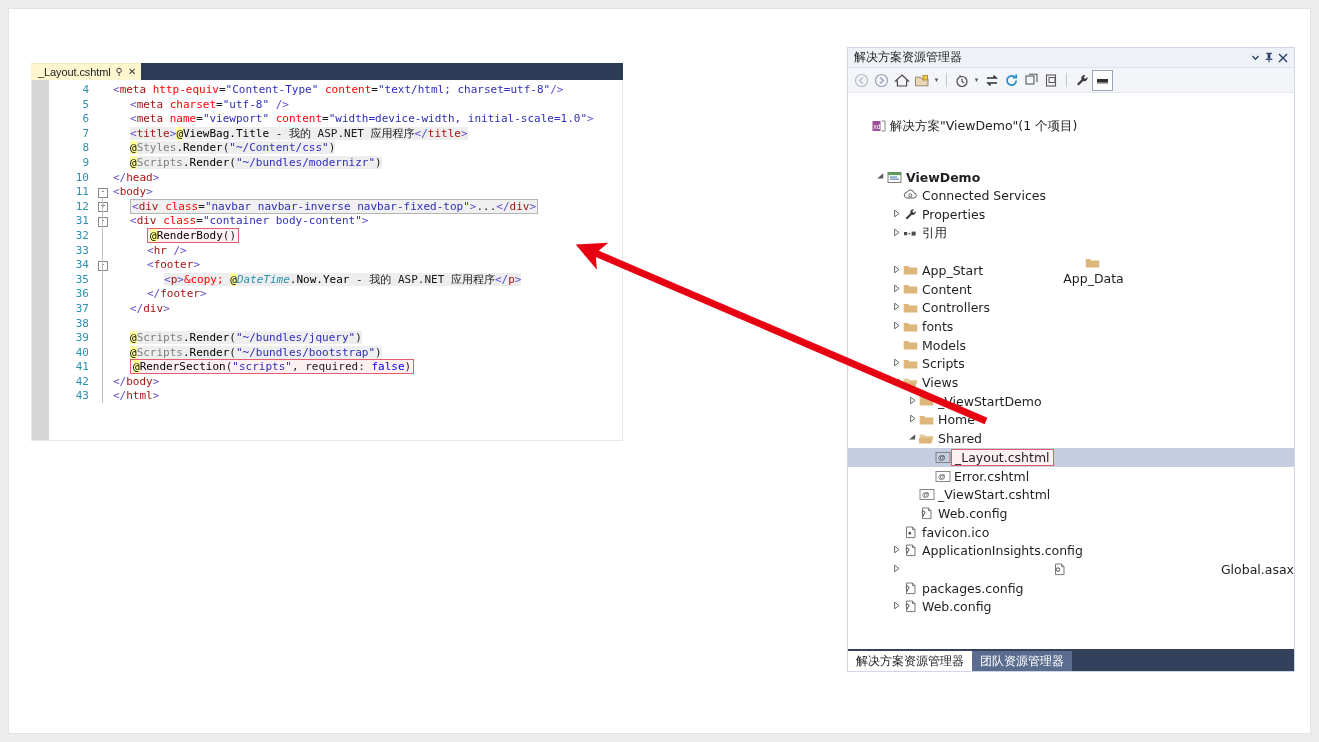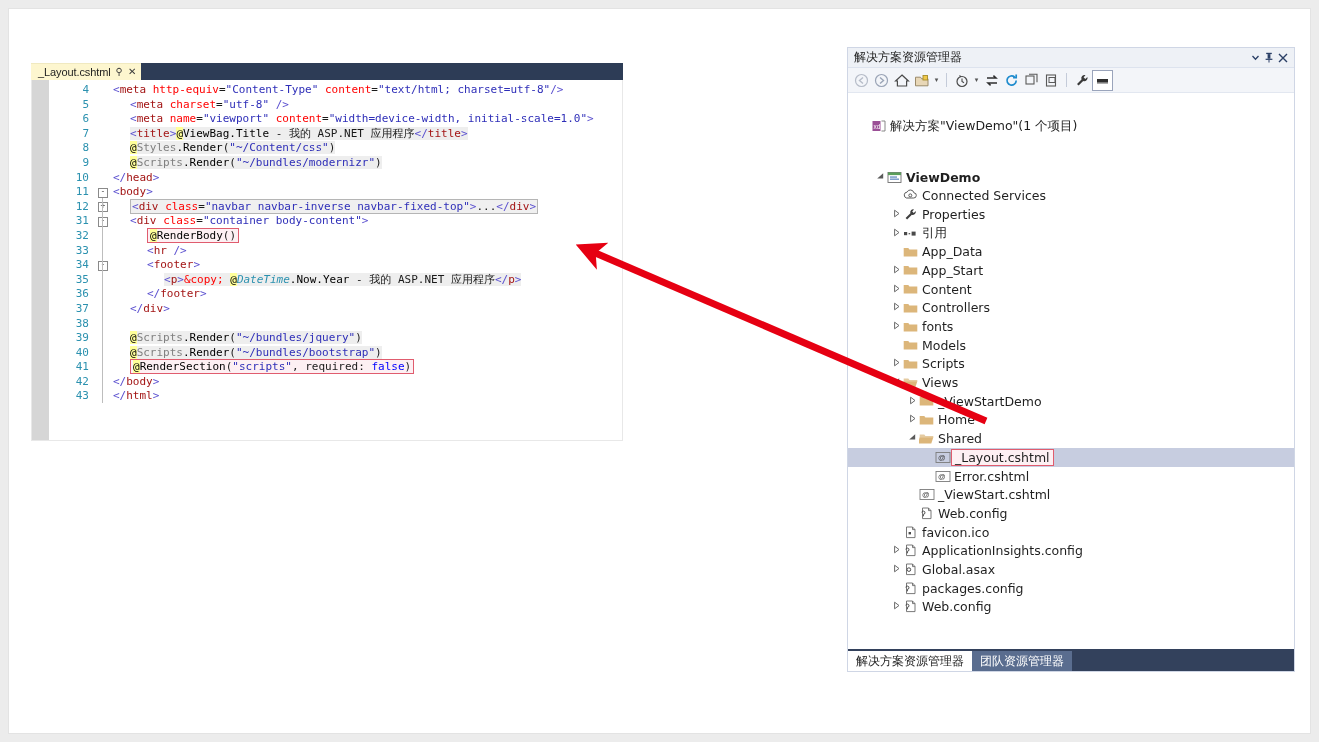--- a/index.html
+++ b/index.html
@@ -369,21 +369,21 @@
             </svg></span>
           <span class="tico">
             <svg width="15" height="13" viewBox="0 0 15 13">
               <rect x="1" y="5" width="3.2" height="3.2" fill="#4a4a4a"></rect>
               <rect x="5.6" y="6.1" width="1.6" height="1.2" fill="#4a4a4a"></rect>
               <rect x="8.6" y="4.6" width="4" height="4" fill="#4a4a4a"></rect>
             </svg>
           </span>
           <span class="tlbl">引用</span>
         </div>
-        <div class="tr" style="padding-left: 42px;">
+        <div class="tr" style="padding-left: 42px; flex-direction: column;">
           <span class="exp"></span>
           <span class="tico">
             <svg width="15" height="12" viewBox="0 0 15 12">
               <path d="M0.7 2 h4.6 l1.1 1.4 h7.9 v7.2 h-13.6 z" fill="#dcb67a"></path>
             </svg>
           </span>
           <span class="tlbl">App_Data</span>
         </div>
         <div class="tr" style="padding-left: 42px;">
           <span class="exp"><svg width="9" height="9" viewBox="0 0 9 9">
@@ -553,21 +553,21 @@
             </svg></span>
           <span class="tico">
             <svg width="15" height="13" viewBox="0 0 15 13">
               <path d="M3.5 1 h6 l2.5 2.6 v8 h-8.5 z" fill="#fff" stroke="#6a6a6a" stroke-width="0.9"></path>
               <path d="M9.5 1 v2.6 h2.5" fill="none" stroke="#6a6a6a" stroke-width="0.9"></path>
               <path d="M2.8 5.4 a1.6 1.6 0 1 1 1.6 1.9 v2" fill="none" stroke="#4a4a4a" stroke-width="1"></path>
             </svg>
           </span>
           <span class="tlbl">ApplicationInsights.config</span>
         </div>
-        <div class="tr" style="padding-left: 42px;">
+        <div class="tr" style="padding-left: 42px; justify-content: space-between;">
           <span class="exp"><svg width="9" height="9" viewBox="0 0 9 9">
               <path d="M2.6 1.2 L7 4.5 L2.6 7.8 Z" fill="none" stroke="#6a6a6a" stroke-width="1"></path>
             </svg></span>
           <span class="tico">
             <svg width="15" height="13" viewBox="0 0 15 13">
               <path d="M3.5 1 h6 l2.5 2.6 v8 h-8.5 z" fill="#fff" stroke="#6a6a6a" stroke-width="0.9"></path>
               <path d="M9.5 1 v2.6 h2.5" fill="none" stroke="#6a6a6a" stroke-width="0.9"></path>
               <circle cx="5.9" cy="6.6" r="1.8" fill="none" stroke="#4a4a4a" stroke-width="1"></circle>
             </svg>
           </span>

